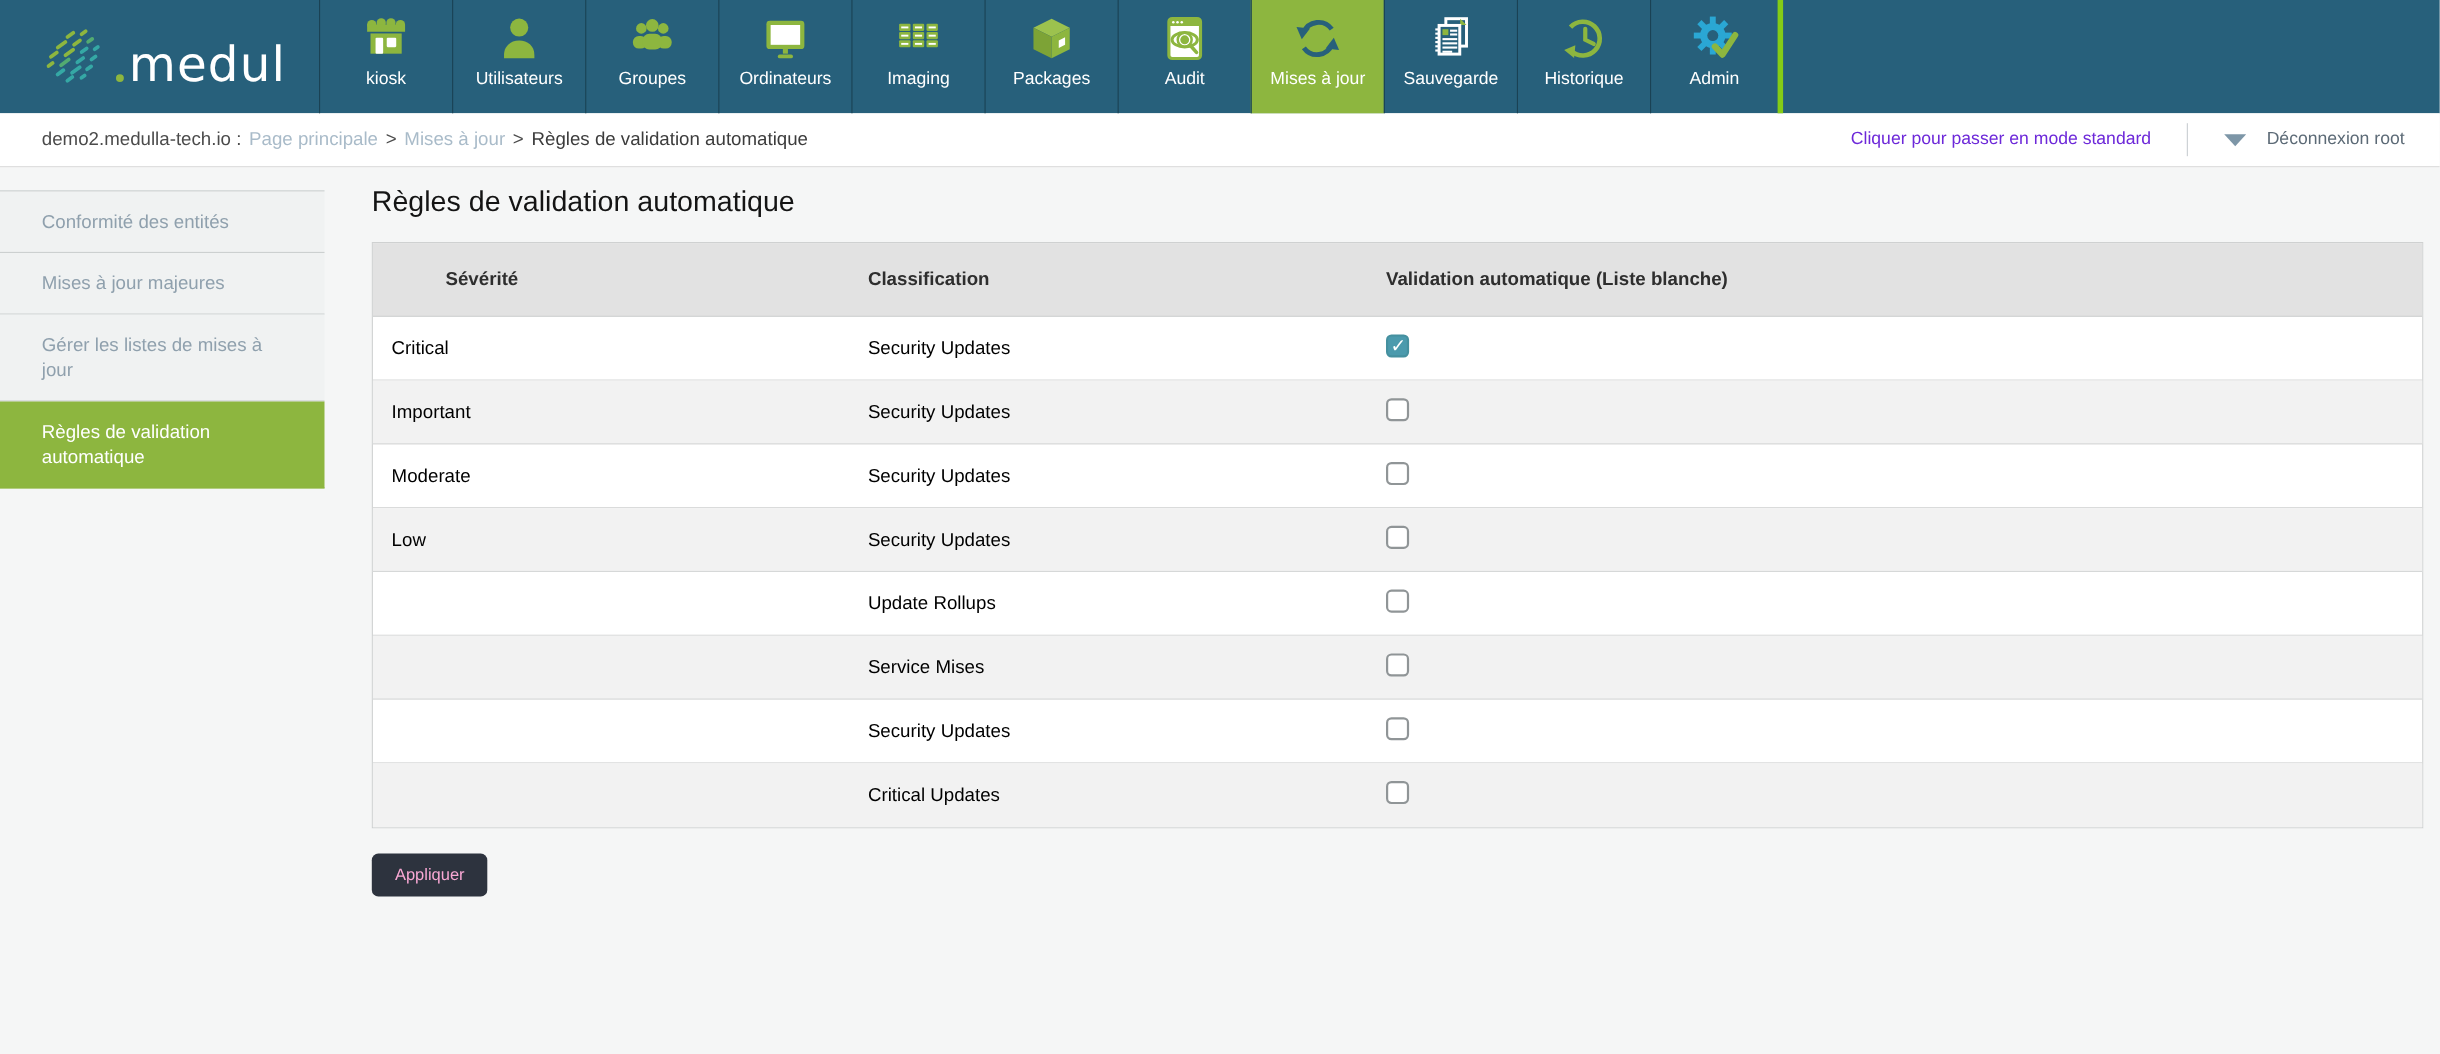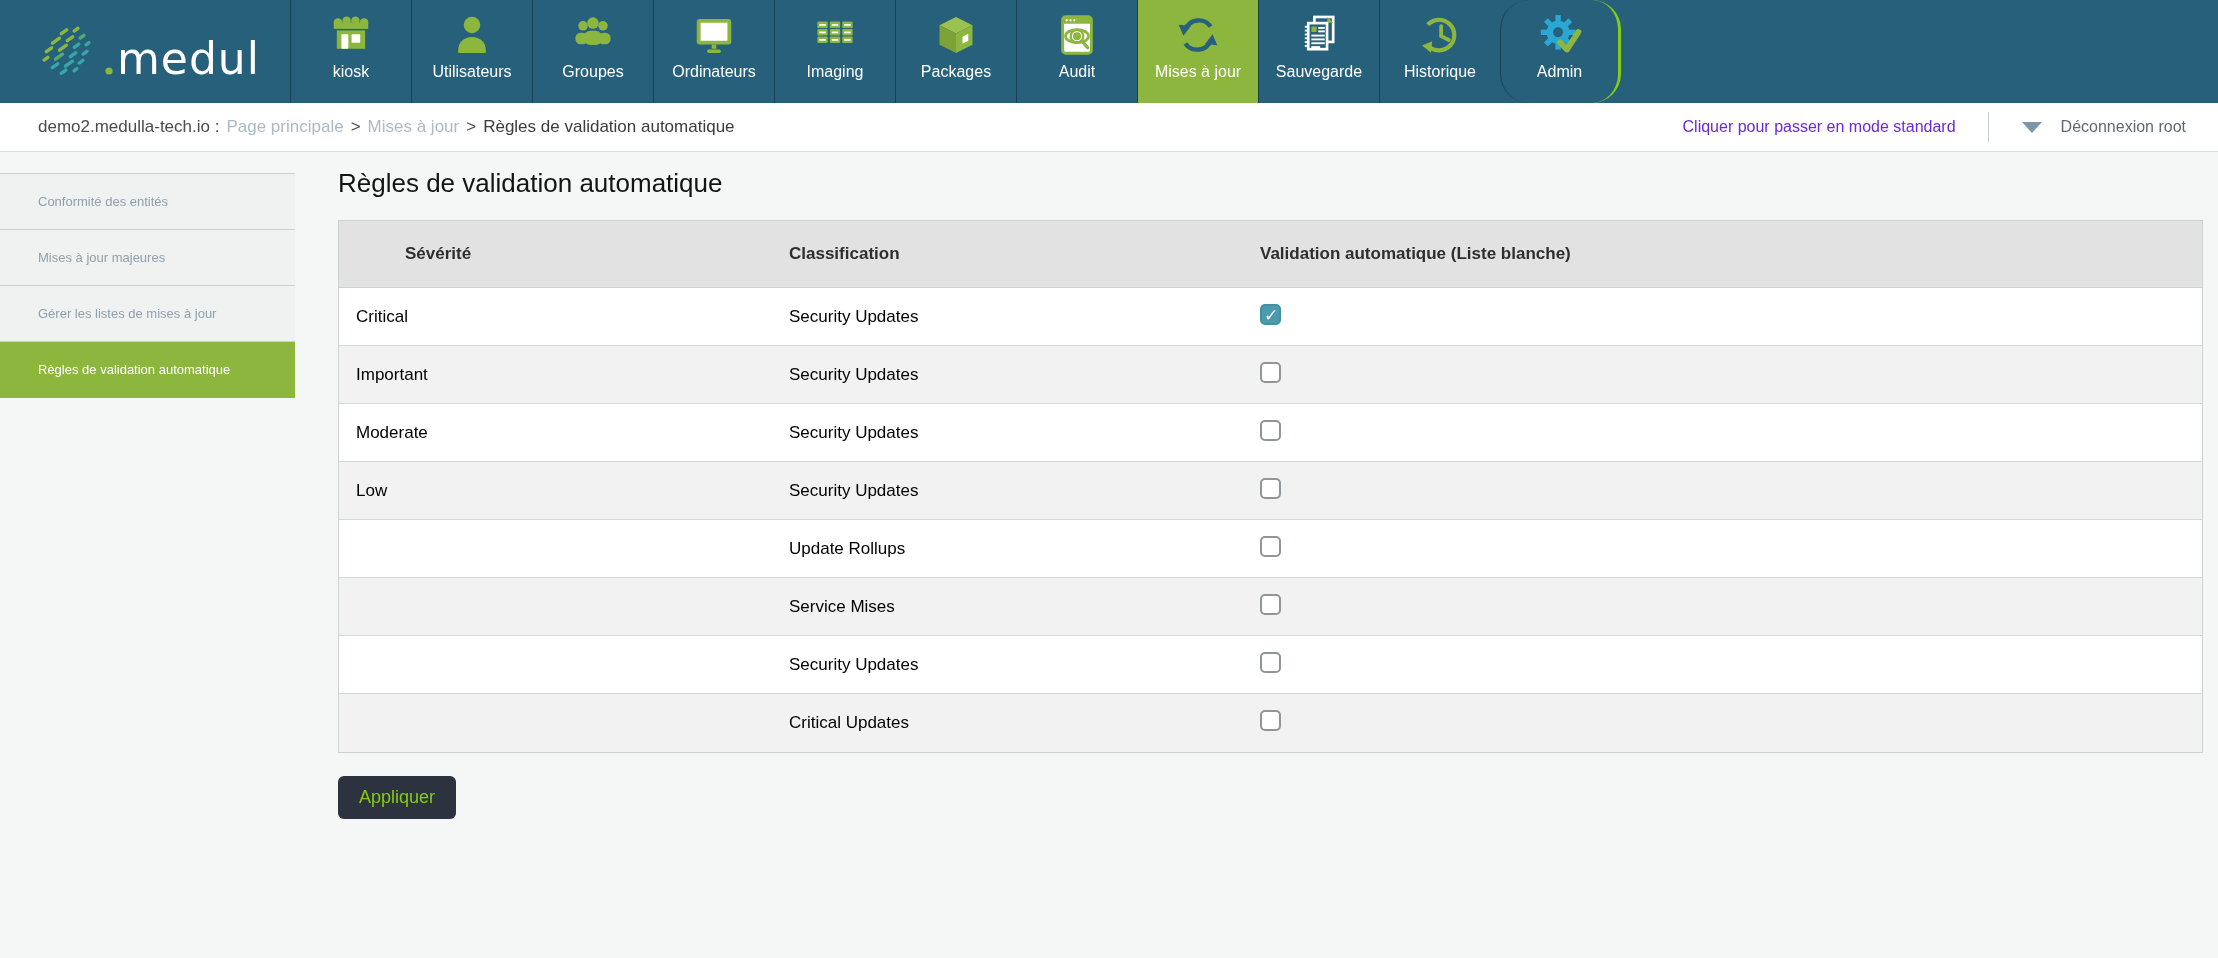--- a/index.html
+++ b/index.html
@@ -4,21 +4,21 @@
 <style>
   * { margin:0; padding:0; box-sizing:border-box; }
   html,body { width:2218px; height:958px; overflow:hidden;
     font-family:"Liberation Sans","DejaVu Sans",sans-serif; background:#f5f6f6; }
 
   
   .topnav { height:103px; background:#27607b; display:flex; align-items:stretch; }
   .logo { width:290px; display:flex; align-items:center; justify-content:center; cursor:pointer; }
   .nav-item { width:121px; display:flex; flex-direction:column; align-items:center;
     justify-content:flex-start; border-left:1px solid #1a4254; cursor:pointer; padding-top:9px; }
-  .nav-item:last-of-type { border-right:3px solid #84cc16;border-radius:29px; }
+  .nav-item:last-of-type { border-right:5px solid #84cc16; }
   .nav-item.active { background:#8db63f; }
   .nav-icon { height:52px; display:flex; align-items:center; justify-content:center; }
   .nav-icon svg { width:46px; height:46px; }
   .nav-label { color:#ffffff; font-size:16px; margin-top:2px; white-space:nowrap; }
 
   
   .breadbar { height:49px; background:#ffffff; border-bottom:1px solid #dcdcdc;
     display:flex; align-items:center; padding:0 32px 0 38px; font-size:17px; }
   .crumbs { flex:1; display:flex; align-items:center; gap:7px; white-space:nowrap; }
   .crumb-host { color:#4b4b4b; }
@@ -27,21 +27,21 @@
   .crumb-current { color:#3c3c3c; }
   .bar-right { display:flex; align-items:center; gap:18px; }
   .mode-switch { color:#6d28d9; font-size:16px; cursor:pointer; }
   .vdivider { width:1px; height:30px; background:#c9ced2; margin:0 14px; }
   .caret-down { width:22px; height:13px; cursor:pointer; }
   .logout { color:#5c6a76; font-size:16px; cursor:pointer; }
 
   
   .layout { display:flex; align-items:flex-start; height:806px; }
   .sidebar { width:295px; padding-top:21px; flex-shrink:0; }
-  .side-item { background:#f0f2f2; color:#8fa0ad; font-size:13px; line-height:23px;
+  .side-item { background:#f0f2f2; color:#8fa0ad; font-size:17px; line-height:23px;
     padding:16px 30px 16px 38px; border-bottom:1px solid #ccd0d0; cursor:pointer; }
   .side-item:first-child { border-top:1px solid #ccd0d0; }
   .side-item.active { background:#8db63f; color:#ffffff; border-bottom-color:#8db63f; }
 
   .content { flex:1; padding:16px 15px 0 43px; }
   .page-title { font-size:26px; font-weight:400; color:#141414; margin-bottom:21px; }
 
   
   .rules-table { border:1px solid #cfd1d1; background:#fff; }
   .thead, .trow { display:grid; grid-template-columns:433px 471px 1fr; align-items:center; }
@@ -52,22 +52,22 @@
   .trow { height:58px; font-size:17px; color:#000000; border-bottom:1px solid #d6d8d8; }
   .trow:last-child { border-bottom:none; }
   .trow.alt { background:#f2f2f2; }
   .cell { padding-left:17px; }
   .checkbox { display:inline-block; width:21px; height:21px; border:2px solid #909597;
     border-radius:5px; background:#ffffff; cursor:pointer; position:relative; }
   .checkbox.on { background:#4b9aad; border-color:#45909f; }
   .checkbox.on::after { content:"✓"; position:absolute; left:2px; top:-1px;
     color:#ffffff; font-size:17px; font-weight:bold; }
 
-  .apply-btn { margin-top:23px; display:inline-block; background:#2d333e; color:#84cc16;
-    border:none; border-radius:6px; font-size:18px; padding:11px 21px; cursor:pointer;
+  .apply-btn { margin-top:23px; display:inline-block; background:#2d333e; color:#f9a8d4;
+    border:none; border-radius:6px; font-size:15px; padding:11px 21px; cursor:pointer;
     font-family:"Liberation Sans","DejaVu Sans",sans-serif; }
 </style>
 </head>
 <body>
 
 <header class="topnav">
   <div class="logo">
     <svg width="232" height="72" viewBox="0 0 232 72">
       <g>
         <rect x="30" y="14" width="10" height="3.4" rx="1.7" fill="#8db63f" transform="rotate(-36 35 15.7)"></rect>

